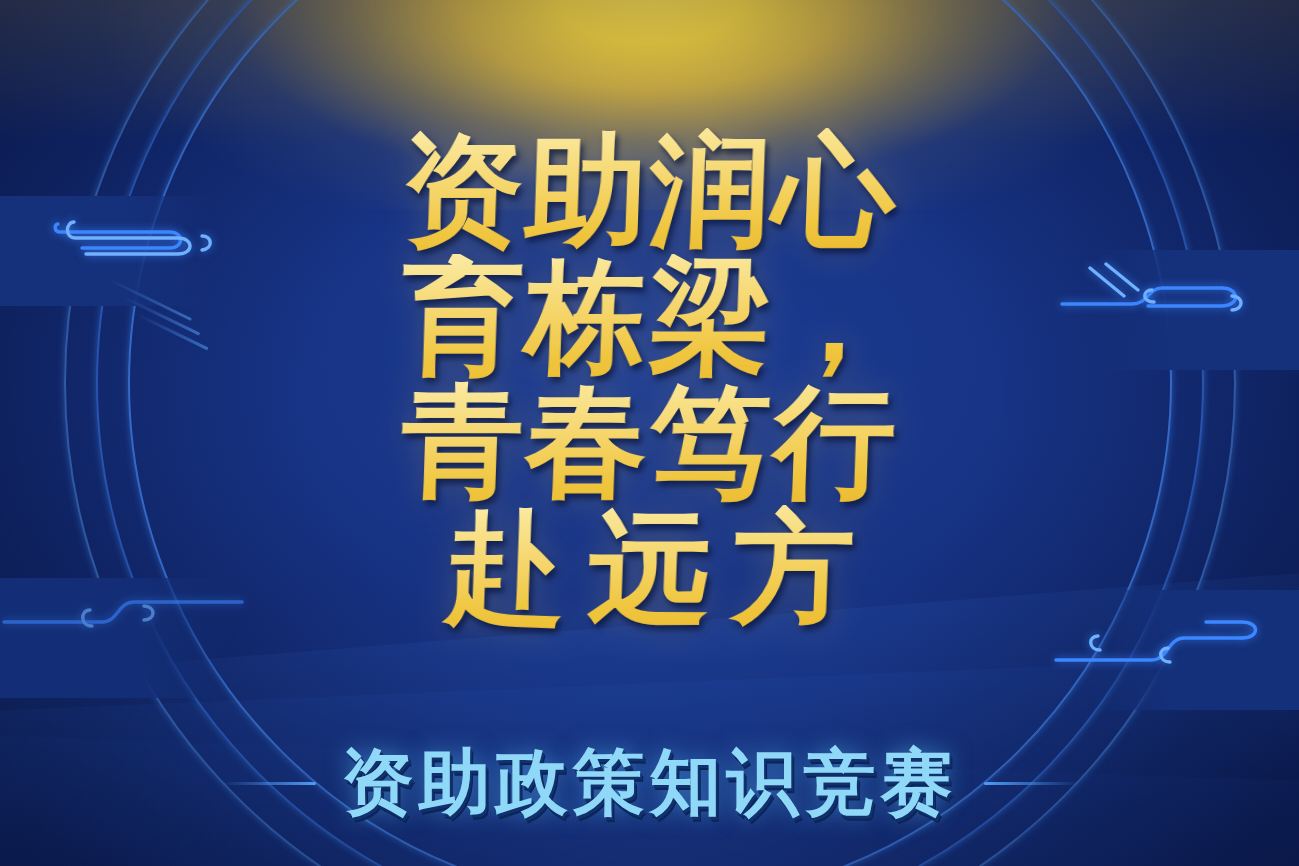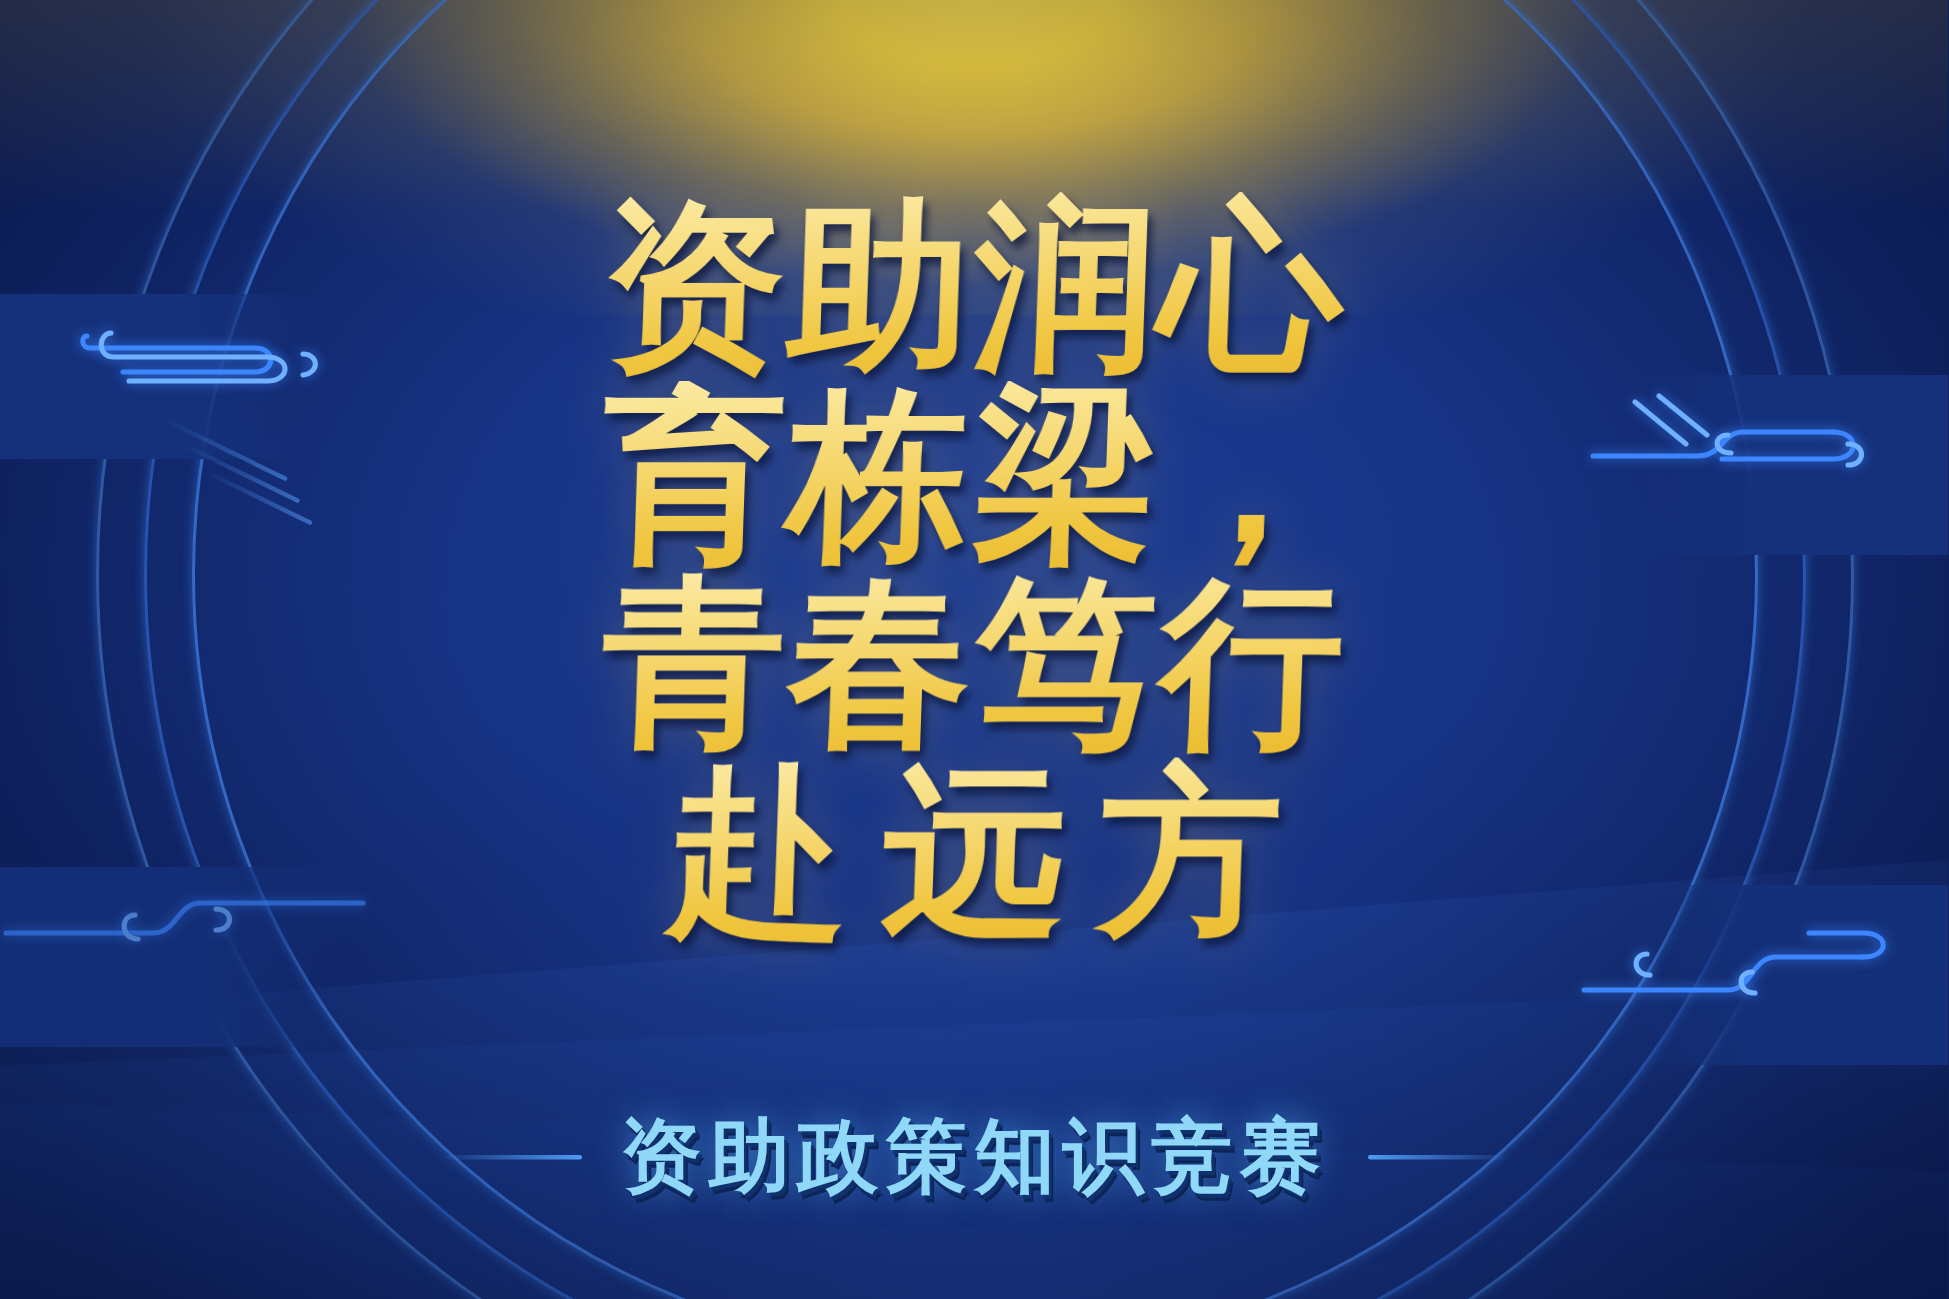--- a/index.html
+++ b/index.html
@@ -99,21 +99,21 @@
     position:absolute;left:0;right:0;top:735px;
     display:flex;align-items:center;justify-content:center;gap:26px;
     z-index:6;
   }
   .dash{height:3px;width:95px;border-radius:2px;}
   .dash.left{background:linear-gradient(90deg,rgba(90,160,255,0),#4f9bf5);}
   .dash.right{background:linear-gradient(270deg,rgba(90,160,255,0),#4f9bf5);}
   .sub-text{
     font-family:"DejaVu Sans", sans-serif;
     font-weight:700;
-    font-size:54px;
+    font-size:72px;
     letter-spacing:5px;
     color:#8fd8f7;
     text-shadow:
       2px 3px 0 #10306e,
       3px 5px 0 #0c2456,
       0 0 22px rgba(90,190,255,.55);
     white-space:nowrap;
   }
 </style>
 </head>

